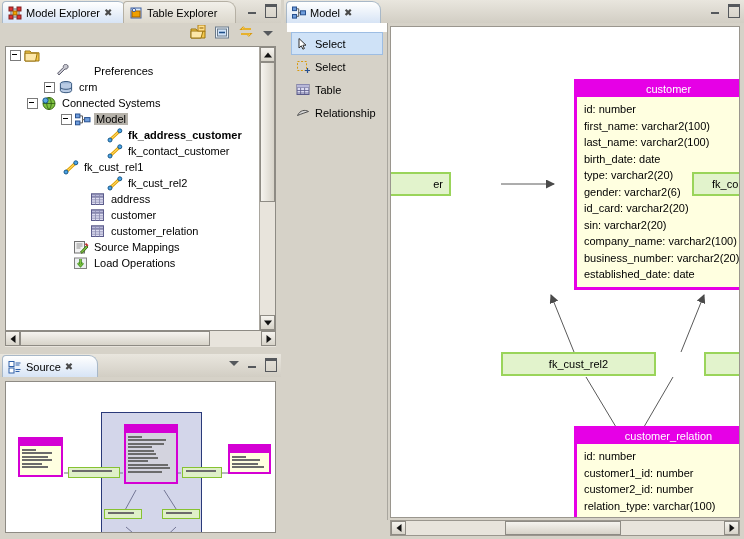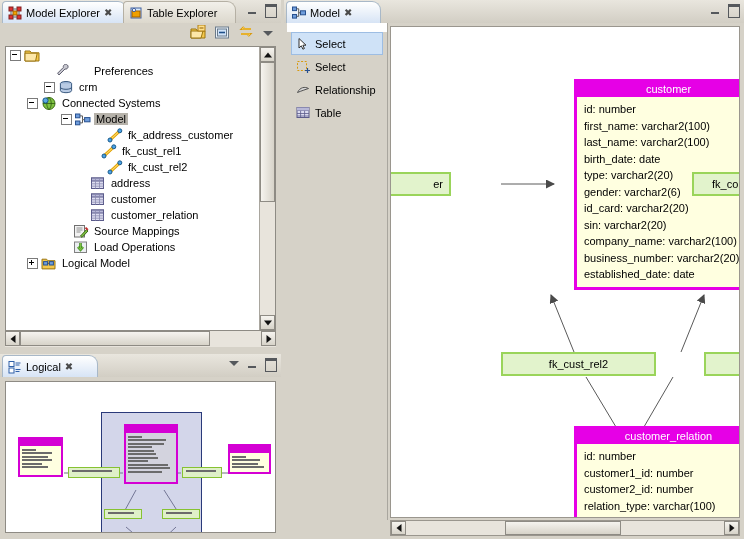--- a/index.html
+++ b/index.html
@@ -196,48 +196,58 @@
           <div class="trow sel" style="padding-left: 55px;">
             <span class="exp"></span>
             <span class="tico"><svg width="16" height="15" viewBox="0 0 16 15">
                 <rect x="0.5" y="2" width="4.4" height="3.8" fill="#6f9ddc" stroke="#27508f"></rect>
                 <rect x="0.5" y="9" width="4.4" height="3.8" fill="#6f9ddc" stroke="#27508f"></rect>
                 <rect x="9.6" y="5.6" width="5.4" height="4.2" fill="#6f9ddc" stroke="#27508f"></rect>
                 <path d="M4.9 3.9h2.6v3.8h2.1M4.9 10.9h2.6v-3.2" fill="none" stroke="#5a5a5a"></path>
               </svg></span>
             <span class="tlbl">Model</span>
           </div>
-          <div class="trow" style="padding-left: 89px;">
+          <div class="trow" style="padding-left: 89px; font-weight: bold;">
             <span class="nog"></span>
             <span class="tico"><svg width="16" height="15" viewBox="0 0 16 15">
                 <path d="M3.6 11.4 L12.2 3.4" stroke="#e0a000" stroke-width="3" stroke-linecap="round"></path>
                 <path d="M3.6 11.4 L12.2 3.4" stroke="#ffd966" stroke-width="1.2" stroke-linecap="round"></path>
                 <circle cx="3" cy="12" r="2" fill="#4aa3e8" stroke="#1a5a8a"></circle>
                 <circle cx="12.8" cy="2.8" r="2" fill="#4aa3e8" stroke="#1a5a8a"></circle>
               </svg></span>
             <span class="tlbl">fk_address_customer</span>
           </div>
-          <div class="trow" style="padding-left: 83px;">
+          <div class="trow" style="padding-left: 89px;">
             <span class="nog"></span>
             <span class="tico"><svg width="16" height="15" viewBox="0 0 16 15">
                 <path d="M3.6 11.4 L12.2 3.4" stroke="#e0a000" stroke-width="3" stroke-linecap="round"></path>
                 <path d="M3.6 11.4 L12.2 3.4" stroke="#ffd966" stroke-width="1.2" stroke-linecap="round"></path>
                 <circle cx="3" cy="12" r="2" fill="#4aa3e8" stroke="#1a5a8a"></circle>
                 <circle cx="12.8" cy="2.8" r="2" fill="#4aa3e8" stroke="#1a5a8a"></circle>
               </svg></span>
-            <span class="tlbl">fk_cust_rel1</span>
-          </div>
-          <div class="trow" style="padding-left: 89px;">
+            <span class="tlbl">fk_contact_customer</span>
+          </div>
+          <div class="trow" style="padding-left: 45px;">
             <span class="nog"></span>
             <span class="tico"><svg width="16" height="15" viewBox="0 0 16 15">
                 <path d="M3.6 11.4 L12.2 3.4" stroke="#e0a000" stroke-width="3" stroke-linecap="round"></path>
                 <path d="M3.6 11.4 L12.2 3.4" stroke="#ffd966" stroke-width="1.2" stroke-linecap="round"></path>
                 <circle cx="3" cy="12" r="2" fill="#4aa3e8" stroke="#1a5a8a"></circle>
                 <circle cx="12.8" cy="2.8" r="2" fill="#4aa3e8" stroke="#1a5a8a"></circle>
               </svg></span>
+            <span class="tlbl">fk_cust_rel1</span>
+          </div>
+          <div class="trow" style="padding-left: 89px;">
+            <span class="nog"></span>
+            <span class="tico"><svg width="16" height="15" viewBox="0 0 16 15">
+                <path d="M3.6 11.4 L12.2 3.4" stroke="#e0a000" stroke-width="3" stroke-linecap="round"></path>
+                <path d="M3.6 11.4 L12.2 3.4" stroke="#ffd966" stroke-width="1.2" stroke-linecap="round"></path>
+                <circle cx="3" cy="12" r="2" fill="#4aa3e8" stroke="#1a5a8a"></circle>
+                <circle cx="12.8" cy="2.8" r="2" fill="#4aa3e8" stroke="#1a5a8a"></circle>
+              </svg></span>
             <span class="tlbl">fk_cust_rel2</span>
           </div>
           <div class="trow" style="padding-left: 72px;">
             <span class="nog"></span>
             <span class="tico"><svg width="16" height="15" viewBox="0 0 16 15">
                 <rect x="1.5" y="2" width="12" height="10.5" fill="#dcdcf0" stroke="#5a5a8a"></rect>
                 <rect x="1.5" y="2" width="12" height="3" fill="#b8b8d8" stroke="#5a5a8a"></rect>
                 <path d="M1.5 7.8h12M1.5 10.2h12M5.5 2v10.5M9.5 2v10.5" stroke="#8a8ab0" stroke-width="0.8"></path>
               </svg></span>
             <span class="tlbl">address</span>
@@ -272,30 +282,20 @@
           </div>
           <div class="trow" style="padding-left: 55px;">
             <span class="nog"></span>
             <span class="tico"><svg width="16" height="15" viewBox="0 0 16 15">
                 <rect x="1.5" y="2" width="12" height="10.5" fill="#eceff2" stroke="#808080"></rect>
                 <path d="M7.5 3 L7.5 8.5 M5 7 L7.5 9.8 L10 7" fill="none" stroke="#3c8a20" stroke-width="2.6"></path>
                 <path d="M7.5 3 L7.5 8.5 M5 7 L7.5 9.8 L10 7" fill="none" stroke="#7fc241" stroke-width="1.1"></path>
               </svg></span>
             <span class="tlbl">Load Operations</span>
           </div>
-          <div class="trow" style="padding-left: 21px;">
-            <span class="exp plus"></span>
-            <span class="tico"><svg width="16" height="15" viewBox="0 0 16 15">
-                <path d="M1 3.2h4.6l1.2 1.5H14v8.2H1z" fill="#f5c84b" stroke="#9a7510"></path>
-                <rect x="2.6" y="5.6" width="4" height="3.4" fill="#6f9ddc" stroke="#27508f"></rect>
-                <rect x="8.4" y="5.6" width="4" height="3.4" fill="#6f9ddc" stroke="#27508f"></rect>
-                <path d="M6.6 7.3h1.8" stroke="#505050"></path>
-              </svg></span>
-            <span class="tlbl">Logical Model</span>
-          </div>
         </div>
 
       <div class="vsb" style="height:283px;">
         <div class="arr up">
             <span class="arrw u"></span>
           </div>
         <div class="vthumb" style="top:15px;height:140px;"></div>
         <div class="arr dn">
             <span class="arrw d"></span>
           </div>
@@ -316,21 +316,21 @@
   <div class="view" id="outlineView">
     <div class="tabbar">
       <div class="tab active" style="left:2px;width:83px;">
         <span style="width:14px;height:14px;display:inline-block;">
           <svg width="14" height="14" viewBox="0 0 14 14">
               <rect x="1" y="1.5" width="5" height="5" fill="#fff" stroke="#3060a8"></rect>
               <rect x="1" y="8" width="5" height="5" fill="#fff" stroke="#3060a8"></rect>
               <path d="M7.5 3h5M7.5 5h4M7.5 9.5h5M7.5 11.5h4" stroke="#3060a8"></path>
             </svg>
         </span>
-        <span class="tlabel">Logical</span>
+        <span class="tlabel">Source</span>
         <span class="tabclose">✖</span>
       </div>
       <div class="viewbtns">
         <span class="vbtn menu"></span>
         <span class="vbtn min"></span>
         <span class="vbtn max"></span>
       </div>
     </div>
 
     <div class="outbox">
@@ -440,34 +440,34 @@
           <svg width="14" height="14" viewBox="0 0 14 14">
               <rect x="1.5" y="1.5" width="9" height="9" fill="none" stroke="#d89a10" stroke-dasharray="2,1.6"></rect>
               <path d="M9 10.5h5M11.5 8v5" stroke="#27508f" stroke-width="1.2"></path>
             </svg>
         </span>
         <span>Select</span>
       </div>
       <div class="pitem">
         <span style="width:14px;height:14px;display:inline-block;">
           <svg width="14" height="14" viewBox="0 0 14 14">
-              <path d="M1.5 9.5 C4 4, 9 3.5, 12.5 5.5 C9.5 6.5, 5 8, 1.5 9.5 Z" fill="#d8d8d8" stroke="#505050"></path>
-            </svg>
-        </span>
-        <span>Relationship</span>
-      </div>
-      <div class="pitem">
-        <span style="width:14px;height:14px;display:inline-block;">
-          <svg width="14" height="14" viewBox="0 0 14 14">
               <rect x="1" y="1.5" width="12" height="10" fill="#dcdcf0" stroke="#5a5a8a"></rect>
               <path d="M1 4.5h12M1 7.5h12M1 10h12M4.6 1.5v10M8.6 1.5v10" stroke="#5a5a8a" stroke-width="0.8"></path>
               <rect x="1" y="1.5" width="12" height="3" fill="#b8b8d8"></rect>
             </svg>
         </span>
         <span>Table</span>
+      </div>
+      <div class="pitem">
+        <span style="width:14px;height:14px;display:inline-block;">
+          <svg width="14" height="14" viewBox="0 0 14 14">
+              <path d="M1.5 9.5 C4 4, 9 3.5, 12.5 5.5 C9.5 6.5, 5 8, 1.5 9.5 Z" fill="#d8d8d8" stroke="#505050"></path>
+            </svg>
+        </span>
+        <span>Relationship</span>
       </div>
     </div>
 
     <div class="canvas">
       <svg class="conn">
         <defs>
           <marker id="ah" markerWidth="9" markerHeight="9" refX="8" refY="4.5" orient="auto">
             <path d="M0,0 L9,4.5 L0,9 z" fill="#4a4a4a"></path>
           </marker>
         </defs>

